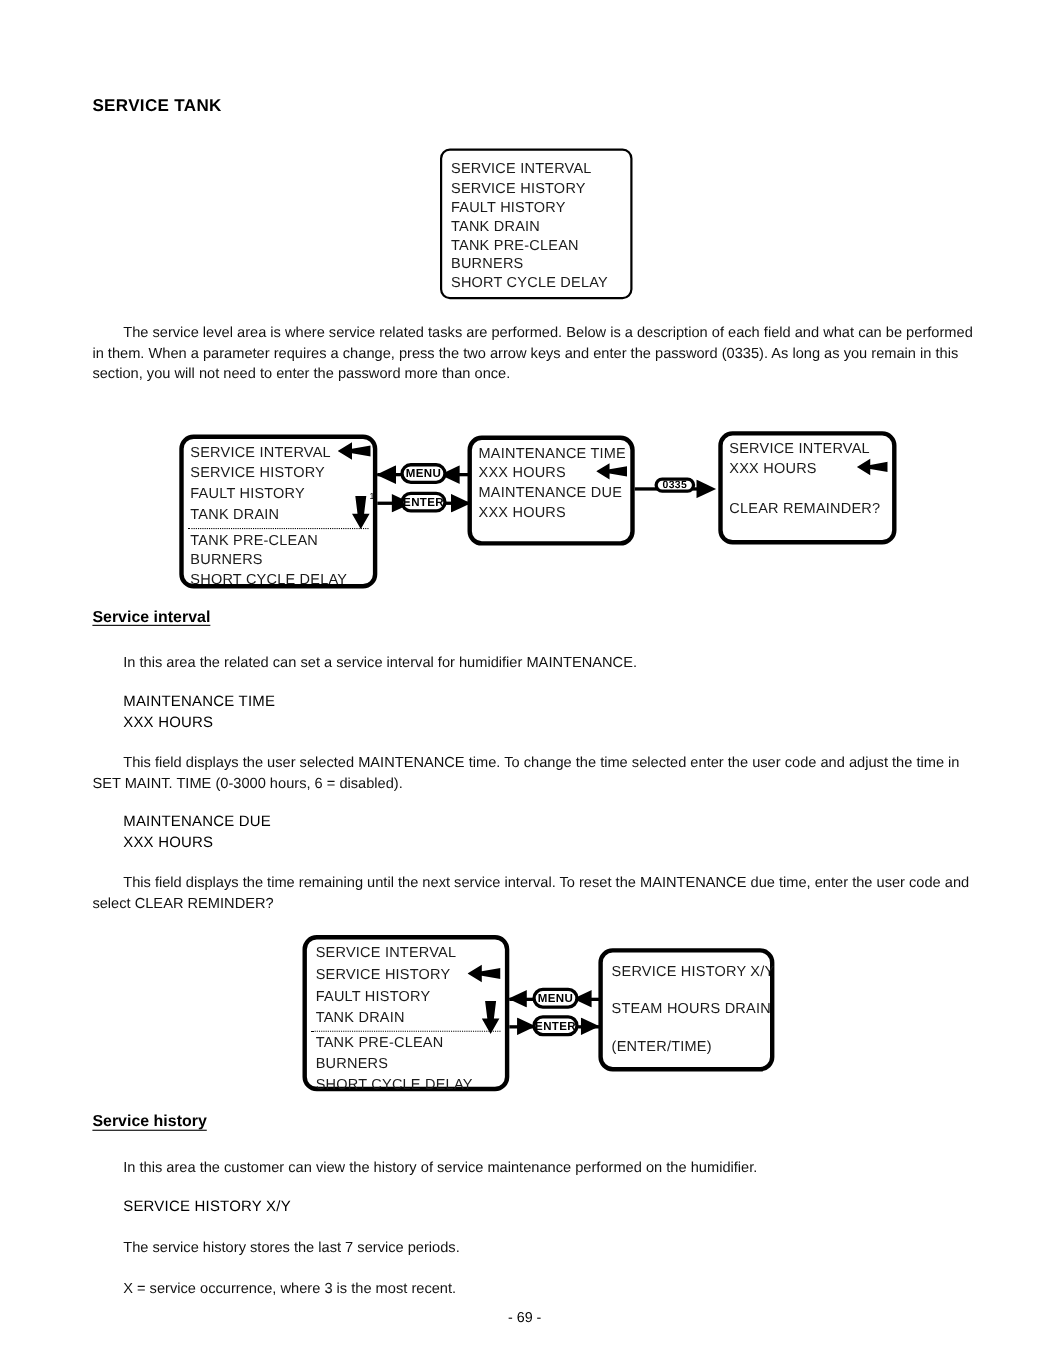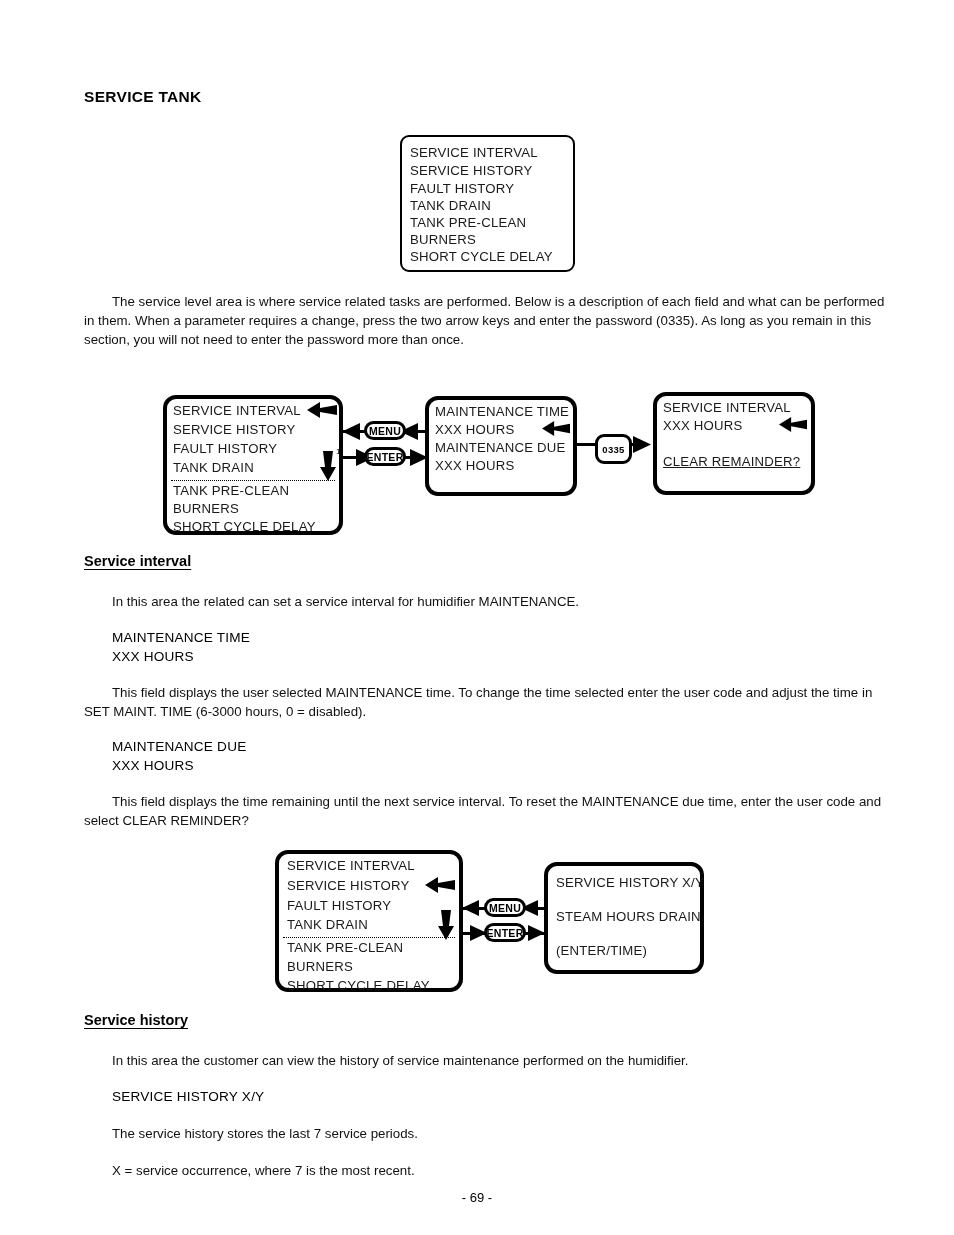--- a/index.html
+++ b/index.html
@@ -191,47 +191,47 @@
   <div class="line" style="left:6px; top:40px;">MAINTENANCE DUE</div>
   <div class="line" style="left:6px; top:58px;">XXX HOURS</div>
   <div class="glyph" style="left:113px; top:20px;">
     <svg width="28" height="17" viewBox="0 0 30 18">
       <polygon points="0,9 13,1 13,7 30,4 30,14 13,11 13,17" fill="#000"></polygon>
     </svg>
   </div>
 </div>
 
 <div class="connector" style="left:577px; top:443px; width:22px;"></div>
-<div class="keycap small" style="left:595px; top:434px; width:37px; height:30px;">0335</div>
+<div class="keycap small" style="left:595px; top:434px; width:37px; height:14px;">0335</div>
 <div class="connector" style="left:630px; top:443px; width:14px;"></div>
 <div class="glyph" style="left:633px; top:436px;">
   <svg width="18" height="17" viewBox="0 0 18 17">
       <polygon points="18,8.5 0,0 0,17" fill="#000"></polygon>
     </svg>
 </div>
 
 <div class="lcd thick" style="left:653px; top:392px; width:162px; height:103px;">
   <div class="line" style="left:6px; top:4px;">SERVICE INTERVAL</div>
   <div class="line" style="left:6px; top:22px;"> XXX HOURS</div>
-  <div class="line" style="left:6px; top:58px;text-decoration:underline;">CLEAR REMAINDER?</div>
+  <div class="line" style="left:6px; top:58px;">CLEAR REMAINDER?</div>
   <div class="glyph" style="left:122px; top:20px;">
     <svg width="28" height="17" viewBox="0 0 30 18">
       <polygon points="0,9 13,1 13,7 30,4 30,14 13,11 13,17" fill="#000"></polygon>
     </svg>
   </div>
 </div>
 
 <div class="sub-head" style="top:553px;">Service interval</div>
 
 <div class="para" style="left:112px; top:592px; width:780px;">In this area the related can set a service interval for humidifier MAINTENANCE.</div>
 
 <div class="mono-line" style="left:112px; top:628px;">MAINTENANCE TIME</div>
 <div class="mono-line" style="left:112px; top:647px;">XXX HOURS</div>
 
-<div class="para indent" style="left:84px; top:683px; width:810px;">This field displays the user selected MAINTENANCE time. To change the time selected enter the user code and adjust the time in SET MAINT. TIME (6-3000 hours, 0 = disabled).</div>
+<div class="para indent" style="left:84px; top:683px; width:810px;">This field displays the user selected MAINTENANCE time. To change the time selected enter the user code and adjust the time in SET MAINT. TIME (0-3000 hours, 6 = disabled).</div>
 
 <div class="mono-line" style="left:112px; top:737px;">MAINTENANCE DUE</div>
 <div class="mono-line" style="left:112px; top:756px;">XXX HOURS</div>
 
 <div class="para indent" style="left:84px; top:792px; width:810px;">This field displays the time remaining until the next service interval. To reset the MAINTENANCE due time, enter the user code and select CLEAR REMINDER?</div>
 
 <div class="lcd thick" style="left:275px; top:850px; width:188px; height:142px;">
   <div class="line" style="left:8px; top:4px;">SERVICE INTERVAL</div>
   <div class="line" style="left:8px; top:24px;">SERVICE HISTORY</div>
   <div class="line" style="left:8px; top:44px;">FAULT HISTORY</div>
@@ -289,15 +289,15 @@
 </div>
 
 <div class="sub-head" style="top:1012px;">Service history</div>
 
 <div class="para" style="left:112px; top:1051px; width:790px;">In this area the customer can view the history of service maintenance performed on the humidifier.</div>
 
 <div class="mono-line" style="left:112px; top:1087px;">SERVICE HISTORY   X/Y</div>
 
 <div class="para" style="left:112px; top:1124px; width:790px;">The service history stores the last 7 service periods.</div>
 
-<div class="para" style="left:112px; top:1161px; width:790px;">X = service occurrence, where 7 is the most recent.</div>
+<div class="para" style="left:112px; top:1161px; width:790px;">X = service occurrence, where 3 is the most recent.</div>
 
 <div class="page-number">- 69 -</div>
 
 </body></html>

